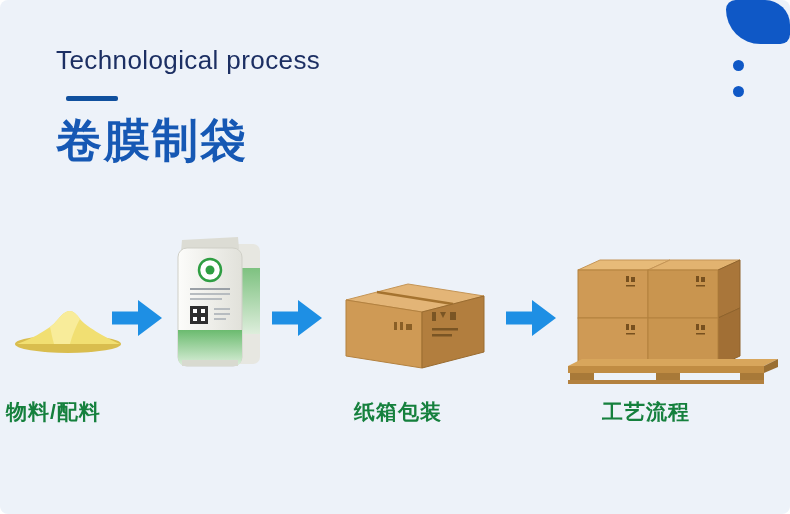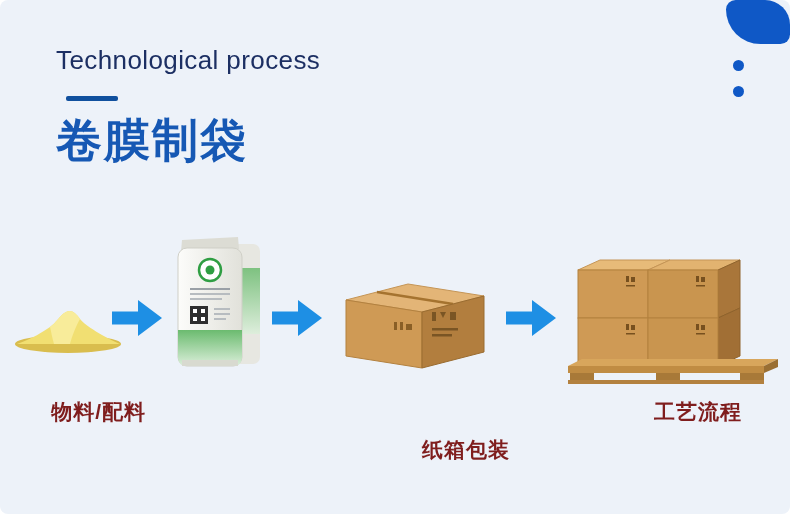--- a/index.html
+++ b/index.html
@@ -42,26 +42,26 @@
 
   
   .illus { position:absolute; }
   .illus-powder { left:12px;  top:296px; width:112px; height:58px; }
   .illus-pouch  { left:166px; top:232px; width:100px; height:142px; }
   .illus-carton { left:336px; top:256px; width:158px; height:115px; }
   .illus-pallet { left:562px; top:226px; width:218px; height:158px; }
 
   
   .step-label {
-    position:absolute; top:398px; width:140px; text-align:right;
-    font-size:21px; font-weight:600; color:#7f1d1d; letter-spacing:1px;
+    position:absolute; top:398px; width:140px; text-align:left;
+    font-size:21px; font-weight:600; color:#15803d; letter-spacing:1px;
   }
   .label-1 { left:6px; }
   .label-2 { left:157px; }
-  .label-3 { left:370px;margin-top:38px; }
+  .label-3 { left:354px; }
   .label-4 { left:602px; }
 </style>
 </head>
 <body>
 
 <div class="canvas">
   <div class="card">
 
     <div class="corner-accent"></div>
     <div class="dot dot-1"></div>

